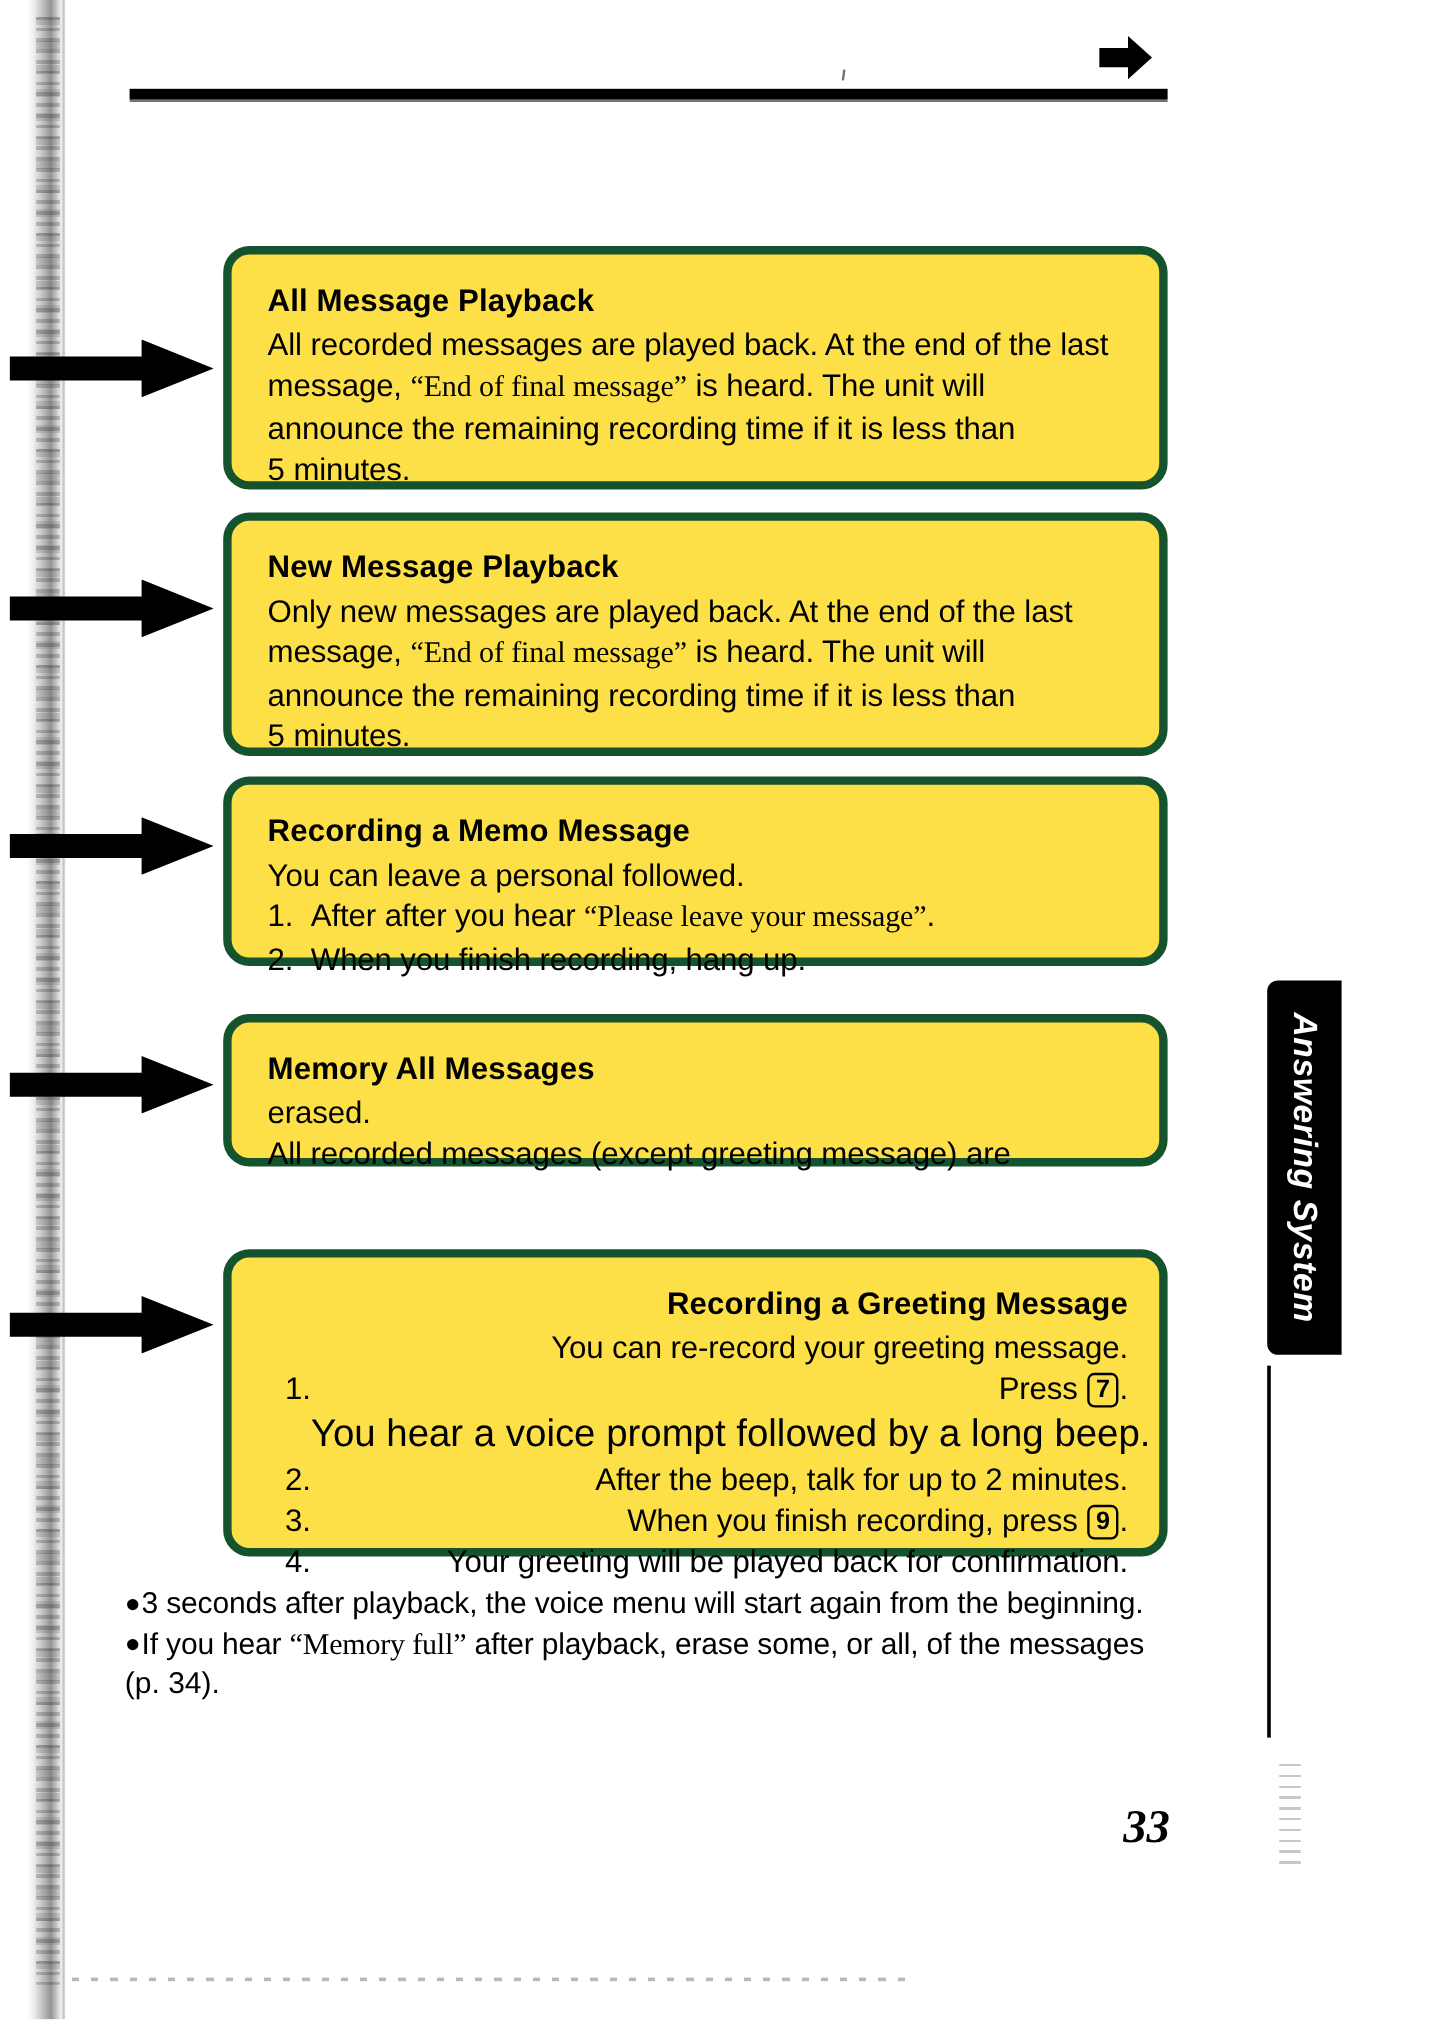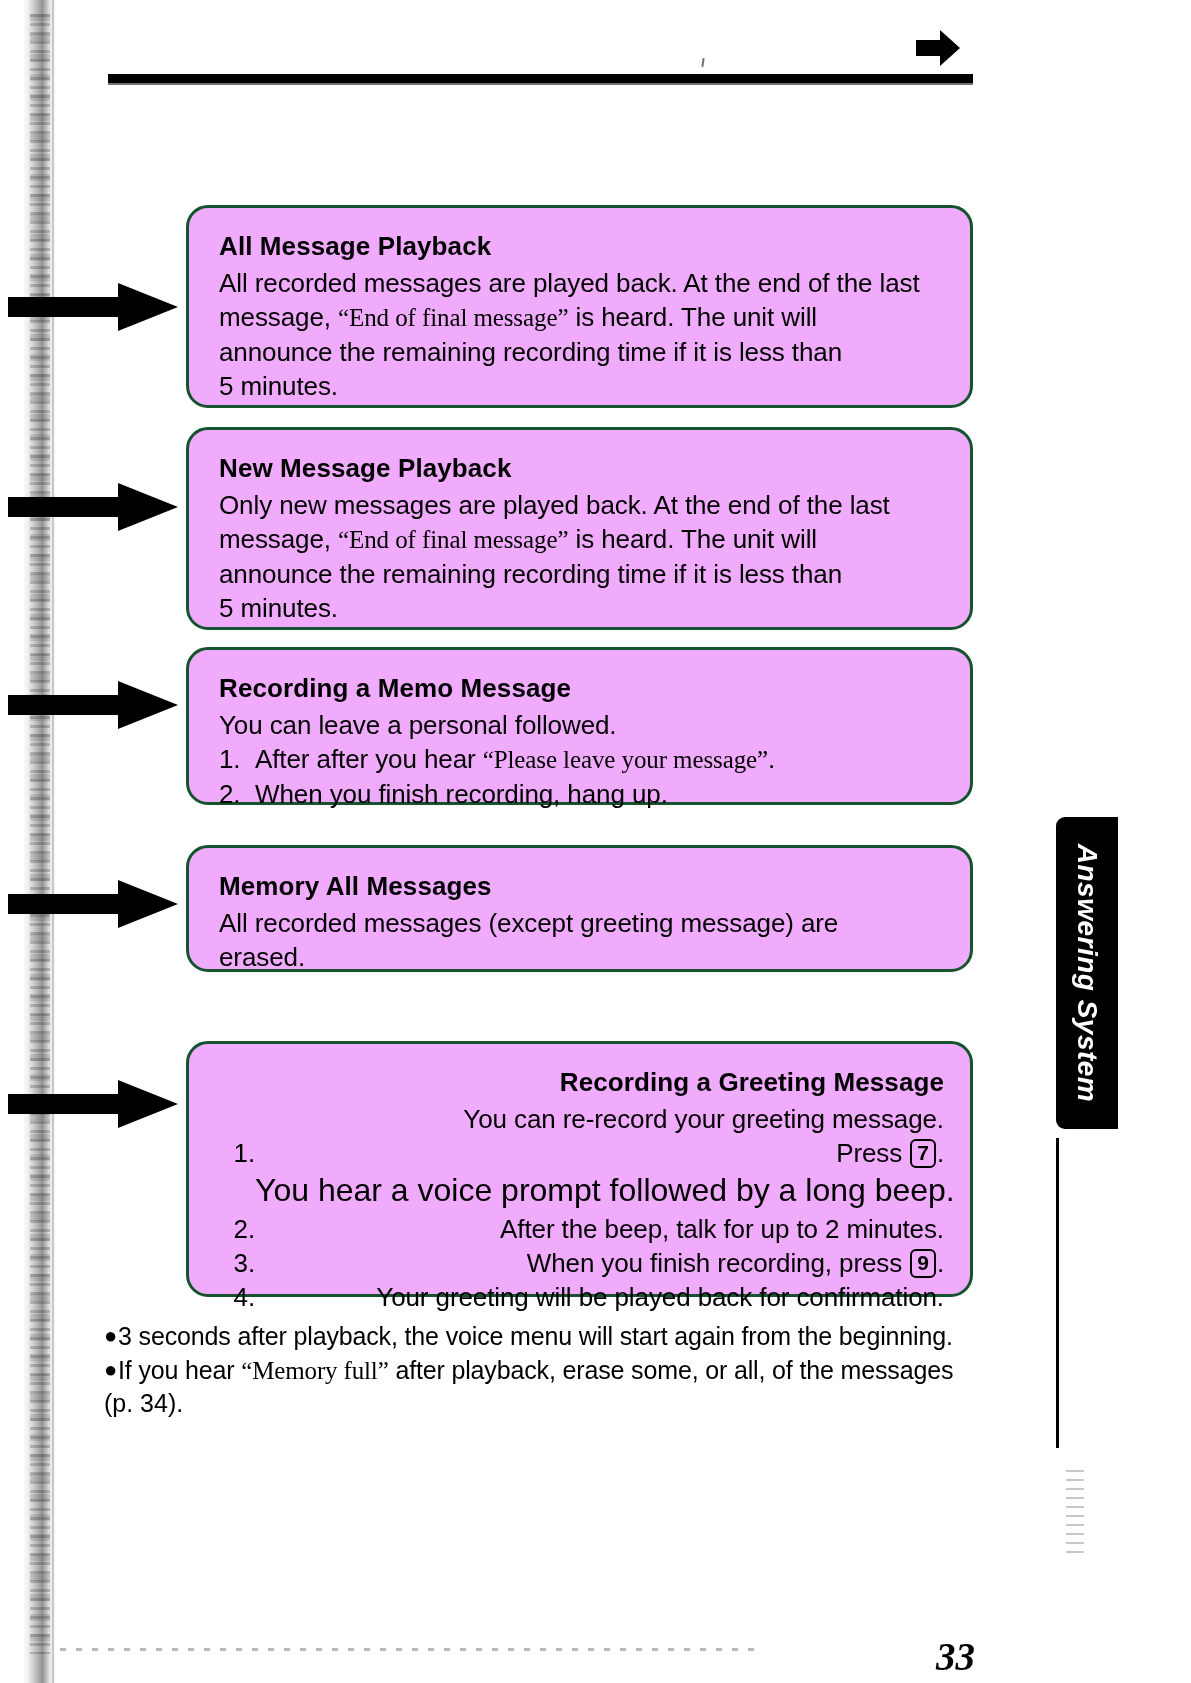--- a/index.html
+++ b/index.html
@@ -140,23 +140,23 @@
   
   .point-arrow {
     position: absolute;
     width: 170px;
     height: 48px;
   }
 
   
   .box {
     position: absolute;
-    border: 3px solid #14532d;
+    border: 7px solid #14532d;
     border-radius: 22px;
-    background: #f0abfc;
+    background: #fde047;
     box-sizing: border-box;
     padding: 22px 26px 18px 30px;
   }
   .box-title {
     font-weight: bold;
     font-size: 26px;
     line-height: 1.26;
     letter-spacing: 0.1px;
     margin: 0 0 3px 0;
     color: #000;
@@ -233,21 +233,21 @@
   }
   .note-cont {
     font-size: 25px;
     line-height: 1.34;
   }
 
   
   .folio {
     position: absolute;
     left: 936px;
-    top: 1634px;
+    top: 1500px;
     font-family: "Liberation Serif", serif;
     font-style: italic;
     font-weight: bold;
     font-size: 39px;
     color: #000;
   }
 
   
   .bottom-noise {
     position: absolute;
@@ -361,24 +361,24 @@
     </div>
     <div class="num-row">
       <span class="num-marker">2.</span>
       <span class="num-text">When you finish recording, hang up.</span>
     </div>
   </div>
 
   <div class="box" style="left:186px; top:845px; width:787px; height:127px;">
     <div class="box-title">Memory All Messages</div>
     <div class="box-line">
+      <span>erased.</span>
+    </div>
+    <div class="box-line">
       <span>All recorded messages (except greeting message) are</span>
-    </div>
-    <div class="box-line">
-      <span>erased.</span>
     </div>
   </div>
 
   <div class="box" style="left:186px; top:1041px; width:787px; height:256px;text-align:right;">
     <div class="box-title">Recording a Greeting Message</div>
     <div class="box-line">
       <span>You can re-record your greeting message.</span>
     </div>
 
     <div class="num-row">

